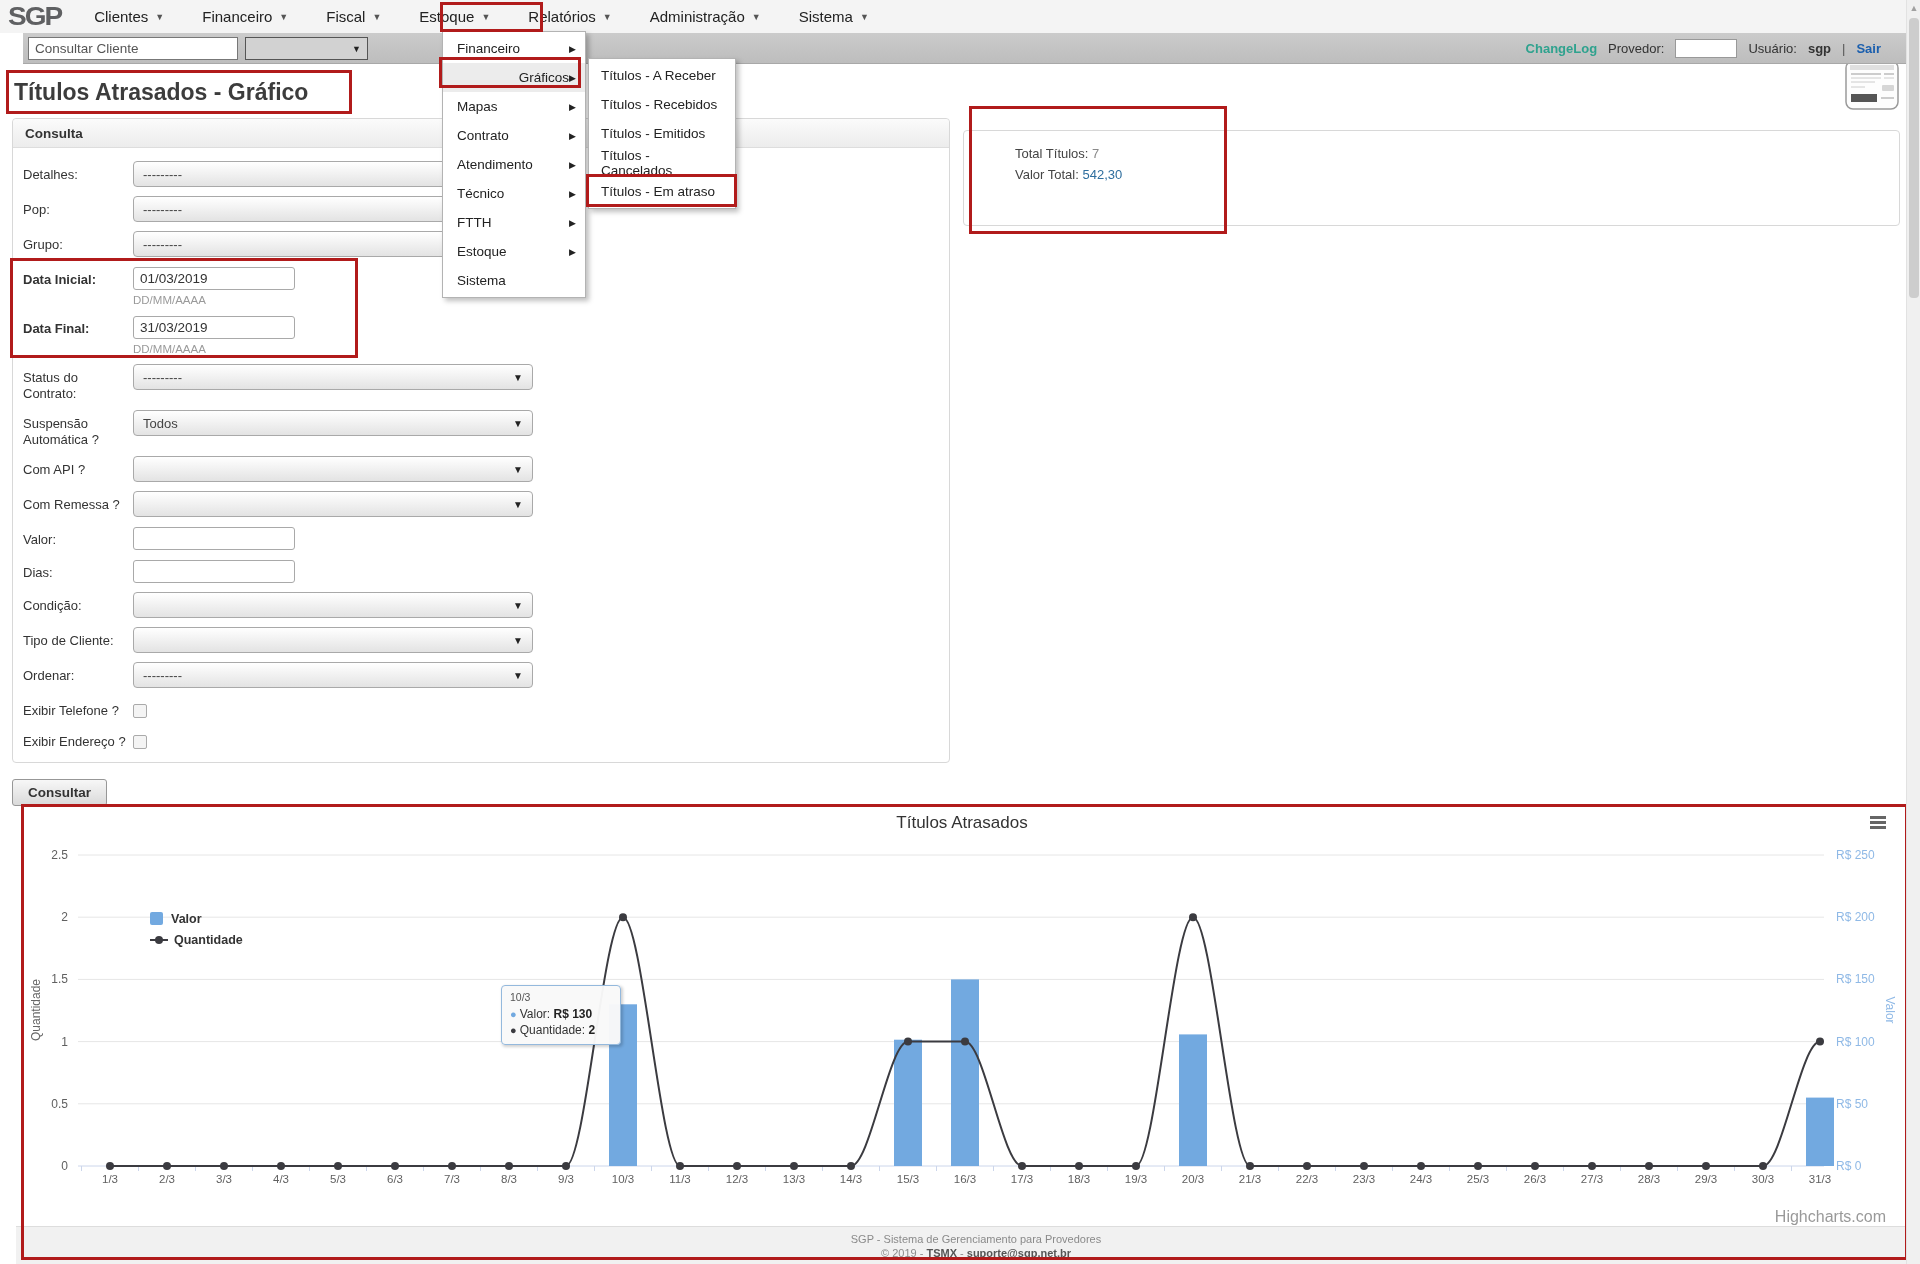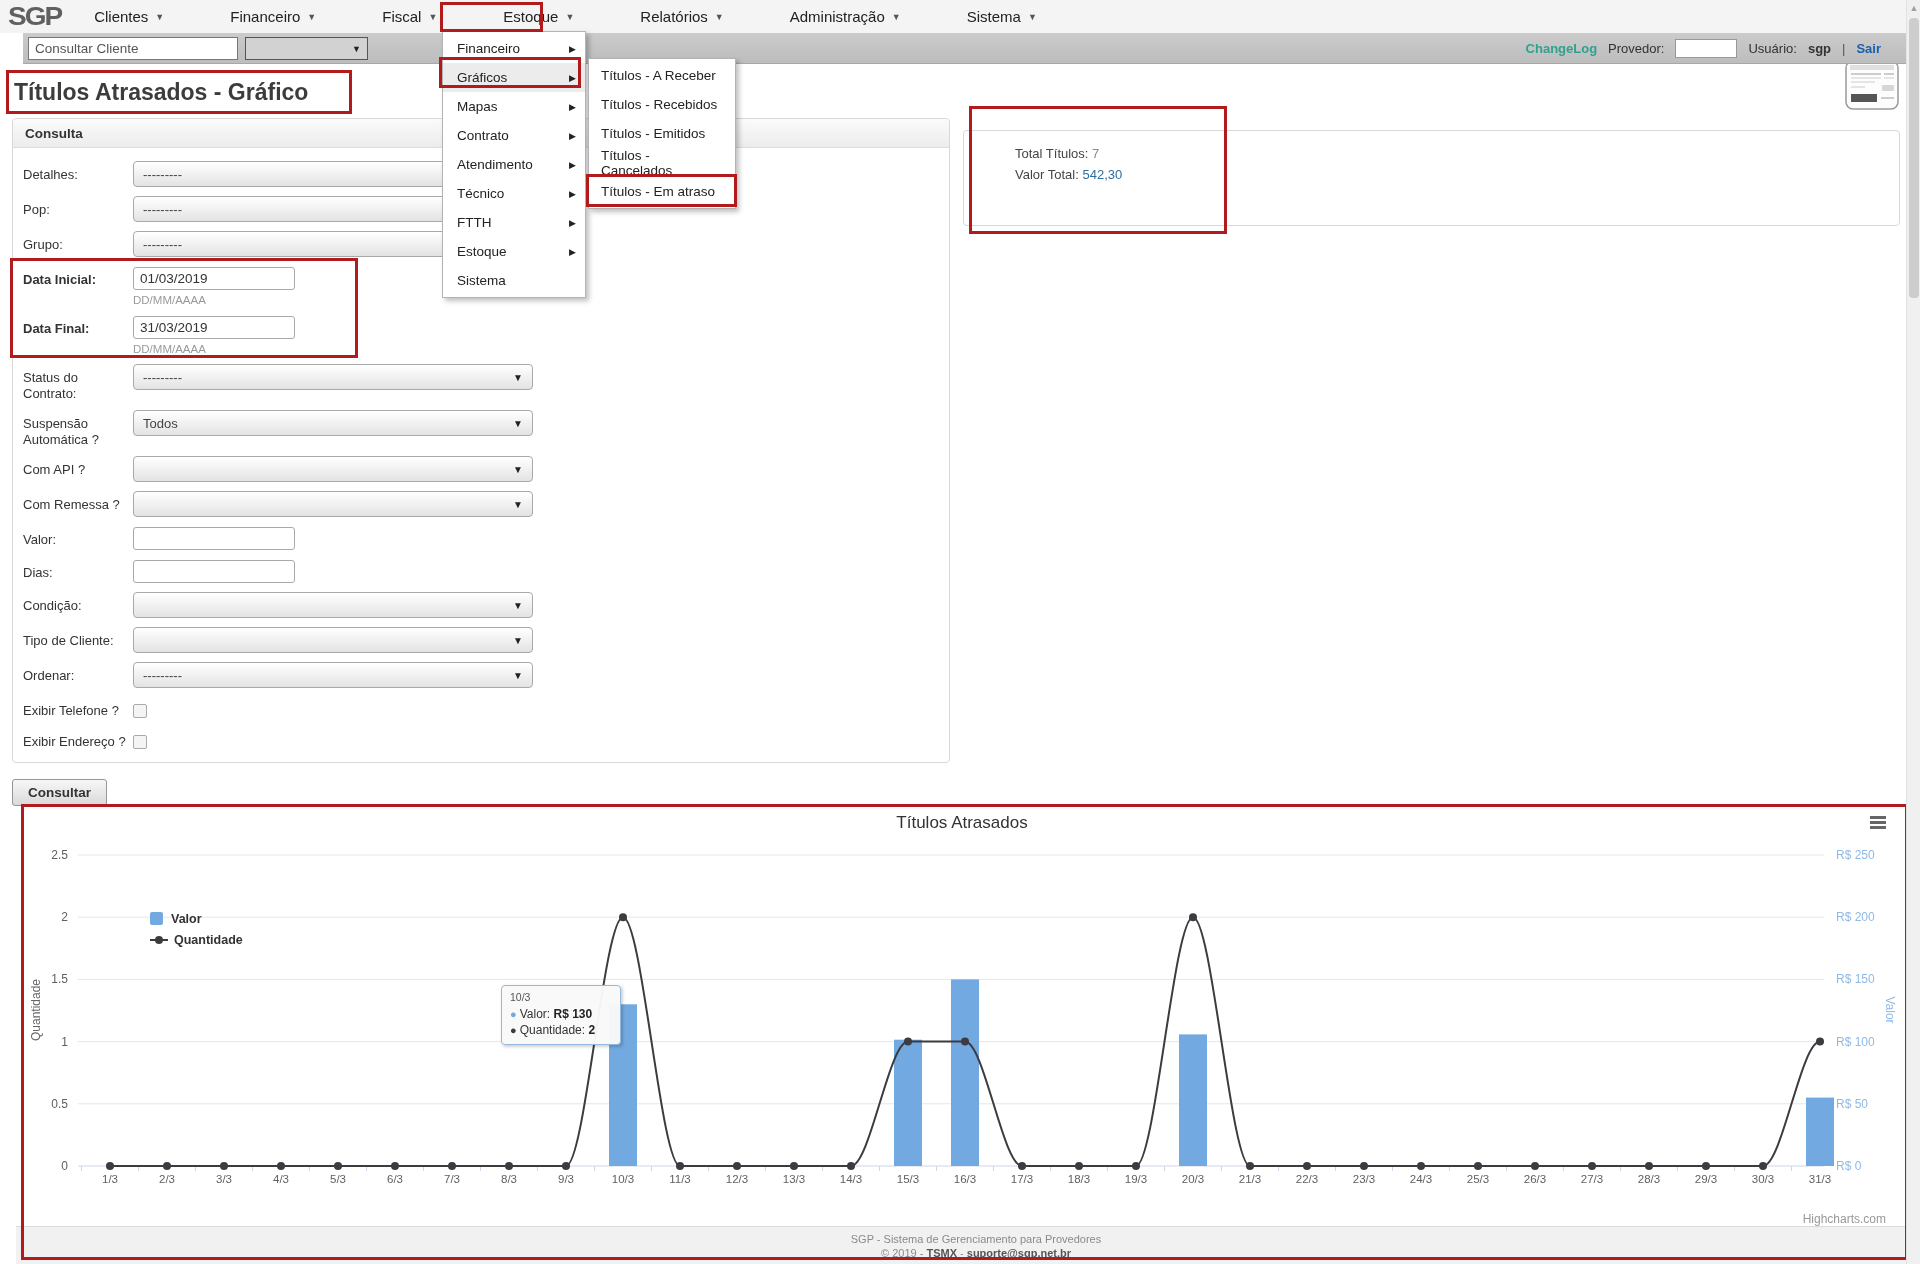--- a/index.html
+++ b/index.html
@@ -2,41 +2,41 @@
 <html><head>
 <meta charset="utf-8">
 <style>
   * { margin:0; padding:0; box-sizing:border-box; }
   html,body { width:1920px; height:1264px; }
   body { position:relative; font-family:"Liberation Sans", sans-serif; background:#fff; overflow:hidden; color:#333; }
 
   
   .topnav { position:absolute; left:0; top:0; width:1920px; height:33px; background:#f4f4f4; display:flex; align-items:center; z-index:30; }
   .logo { font-weight:bold; font-size:28px; color:#5f6062; letter-spacing:-2px; margin:0 14px 0 8px; transform:scaleY(.92); }
-  .nav-items { display:flex; align-items:flex-end; height:100%;gap:28px; }
+  .nav-items { display:flex; align-items:flex-end; height:100%; }
   .nav-item { display:flex; align-items:center; gap:7px; padding:0 19px; height:100%; font-size:15px; color:#222; cursor:pointer; }
   .nav-item .caret { font-size:9px; color:#555; }
 
   
   .toolbar { position:absolute; left:0; top:33px; width:1920px; height:31px; background:linear-gradient(#cbcbcb,#bdbdbd); border-bottom:1px solid #a8a8a8; z-index:25;margin-left:23px; }
   .search-input { position:absolute; left:5px; top:4px; width:210px; height:23px; border:1px solid #777; padding:0 6px; font-size:13.5px; font-family:inherit; color:#333; background:#fff; }
   .search-input::placeholder { color:#555; }
   .tb-select { position:absolute; left:222px; top:4px; width:123px; height:23px; background:#d2d2d2; border:1px solid #555; display:flex; align-items:center; justify-content:flex-end; padding:0 6px; font-size:12px; }
   .tb-select .arr { font-size:9px; color:#222; }
   .toolbar-right { position:absolute; right:62px; top:0; height:31px; display:flex; align-items:center; gap:11px; font-size:13px; color:#333; }
   .changelog { color:#2fa28e; font-weight:bold; cursor:pointer; }
   .prov-input { width:62px; height:19px; border:1px solid #999; background:#fff; font-family:inherit; }
   .user-name { font-weight:bold; }
   .sair { color:#1b5fae; font-weight:bold; cursor:pointer; }
   .pipe { color:#555; }
 
   
   .menu-panel { position:absolute; left:442px; top:31px; width:144px; background:#fff; border:1px solid #b3b3b3; box-shadow:3px 3px 5px rgba(0,0,0,.25); z-index:40; padding:2px 0; }
   .menu-item { height:29px; display:flex; align-items:center; justify-content:space-between; padding:0 9px 0 14px; font-size:13.5px; color:#222; cursor:pointer; }
-  .menu-item.hover { background:#ececec; }
+  .menu-item.hover { background:#ececec;justify-content:flex-end; }
   .menu-item .sub-arr { font-size:9px; color:#222; }
   .submenu-panel { position:absolute; left:588px; top:58px; width:148px; background:#fff; border:1px solid #b3b3b3; box-shadow:3px 3px 5px rgba(0,0,0,.25); z-index:40; padding:2px 0; }
   .submenu-item { height:29px; display:flex; align-items:center; padding:0 12px; font-size:13.5px; color:#222; cursor:pointer; }
 
   
   .page-title { position:absolute; left:14px; top:79px; font-size:23px; font-weight:bold; color:#3c3c3c; z-index:10; }
   .boleto-icon { position:absolute; left:1845px; top:58px; width:55px; height:55px; cursor:pointer; }
 
   .panel { position:absolute; background:#fff; border:1px solid #d8d8d8; border-radius:4px; }
   .panel-header { height:29px; background:linear-gradient(#fbfbfb,#ececec); border-bottom:1px solid #ddd; border-radius:4px 4px 0 0; font-weight:bold; font-size:13.5px; color:#333; line-height:29px; padding-left:12px; }
@@ -55,21 +55,21 @@
   .tin { width:162px; height:23px; border:1px solid #a9a9a9; border-radius:3px; font-size:13.5px; font-family:inherit; padding:0 6px; color:#333; background:#fff; margin-top:1px; }
   .hint { font-size:11.5px; color:#9a9a9a; margin-top:4px; }
   .cbx { width:14px; height:14px; border:1px solid #aaa; border-radius:2px; background:#f4f4f4; margin-top:7px; cursor:pointer; }
 
   .consultar-btn { position:absolute; left:12px; top:779px; height:27px; padding:0 15px; background:linear-gradient(#f7f7f7,#dadada); border:1px solid #979797; border-radius:3px; font-size:13.5px; font-weight:bold; color:#333; cursor:pointer; z-index:60; font-family:inherit; }
 
   
   .chart-card { position:absolute; left:24px; top:806px; width:1880px; height:420px; background:#fff; z-index:5; }
   .hamburger { position:absolute; right:18px; top:10px; width:16px; height:13px; cursor:pointer; }
   .hamburger div { width:16px; height:3px; background:#666; margin-bottom:2px; }
-  .chart-credit { position:absolute; right:18px; bottom:0px; font-size:12px; color:#999; }
+  .chart-credit { position:absolute; right:18px; bottom:0px; font-size:16px; color:#999; }
   .tooltip { position:absolute; left:477px; top:179px; width:120px; background:rgba(249,249,249,.97); border:1px solid #94b9dd; border-radius:4px; box-shadow:1.5px 1.5px 3px rgba(0,0,0,.18); padding:5px 8px 6px 8px; font-size:12px; color:#333; z-index:8; }
   .tt-header { font-size:10.5px; color:#555; margin-bottom:3px; }
   .tt-row { line-height:16px; white-space:nowrap; }
   .tt-dot { font-size:11px; }
   .tt-row b { color:#222; }
 
   
   .footer { position:absolute; left:16px; top:1226px; width:1920px; height:38px; background:#f1f1f1; border-top:1px solid #ddd; text-align:center; font-size:11px; color:#8a8a8a; padding-top:5px; line-height:14px; z-index:6; }
   .footer b { color:#555; }
 

